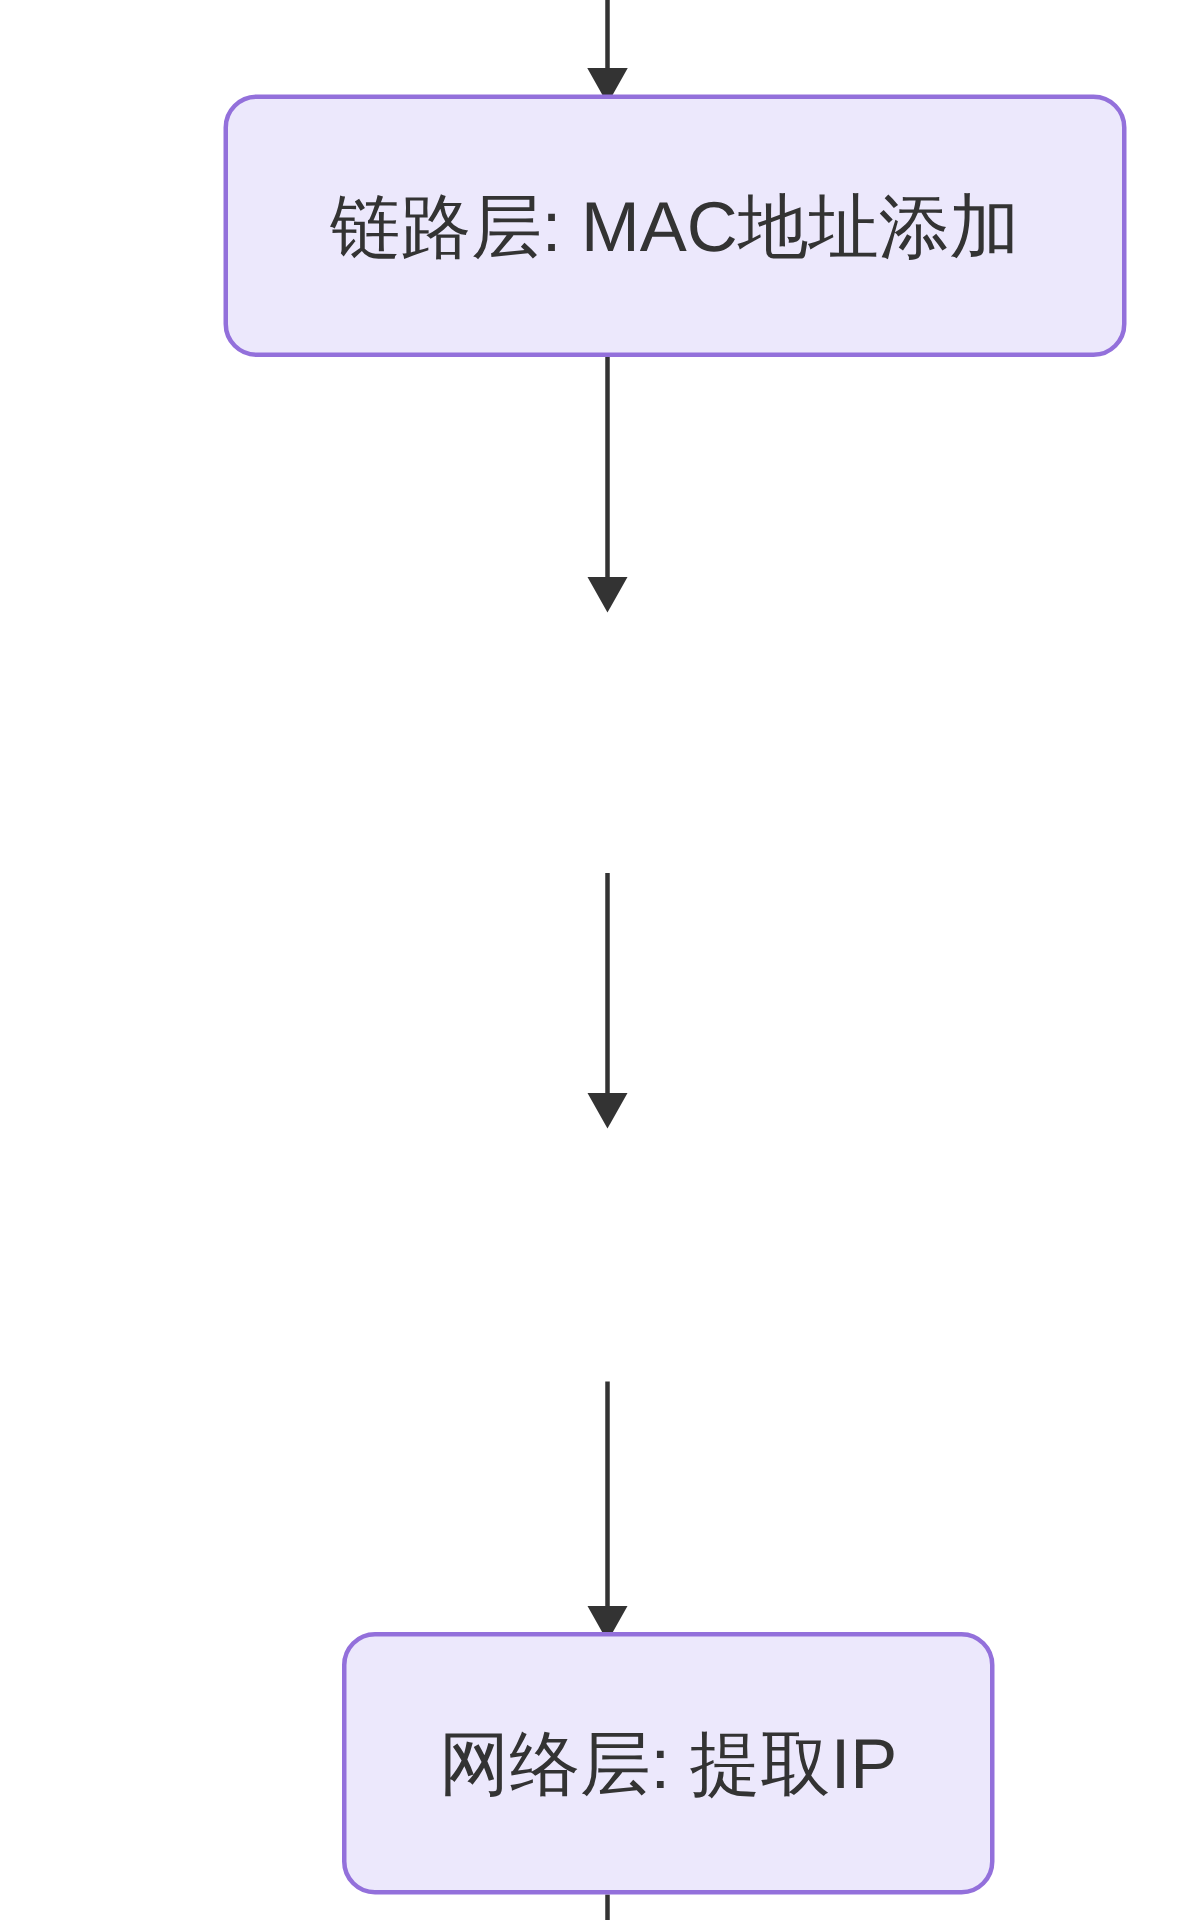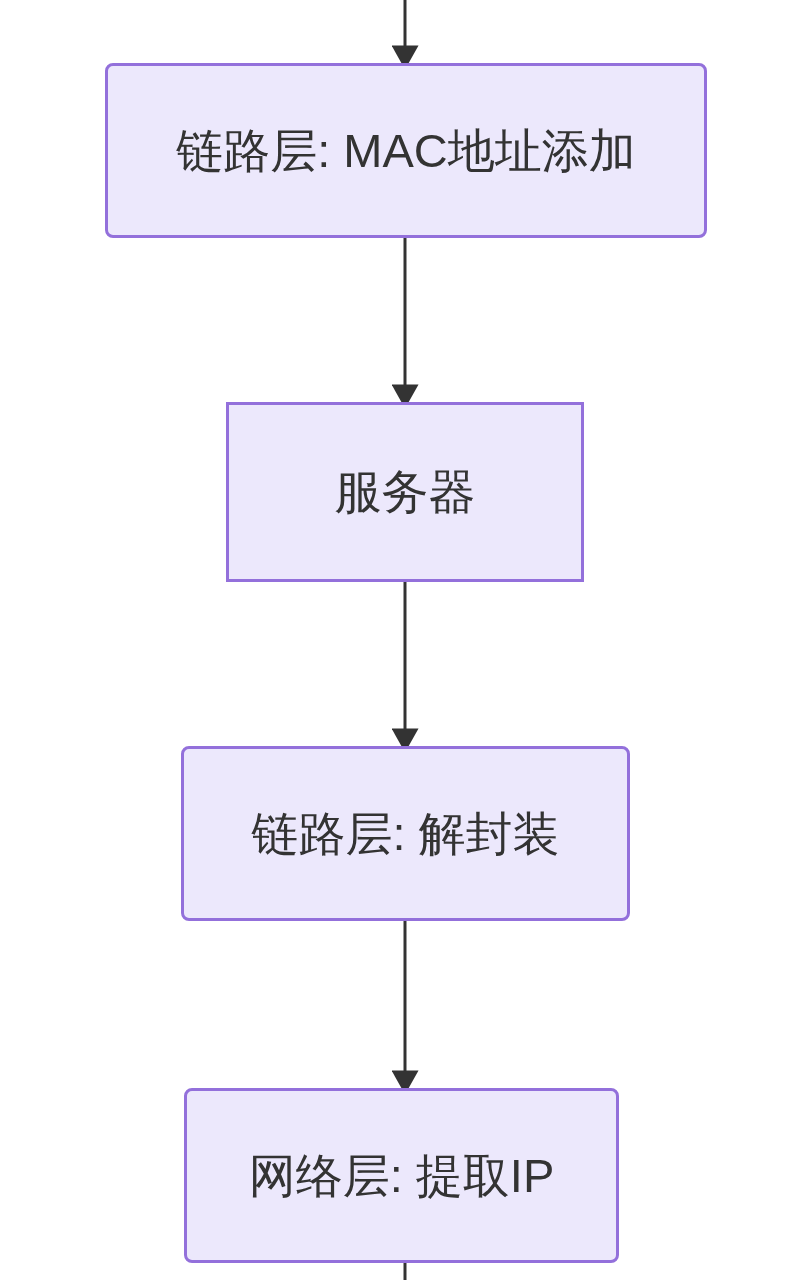--- a/index.html
+++ b/index.html
@@ -29,21 +29,22 @@
     position: absolute;
     box-sizing: border-box;
     display: flex;
     align-items: center;
     justify-content: center;
     background: #ECE8FC;
     border: 3px solid #9370DB;
     color: #333333;
   }
   .flow-node.rounded {
-    border-radius: 8px;
+    border-radius: 22px;
+    margin-left: 44px;
   }
   .flow-node.sharp {
     border-radius: 0;
   }
   .node-label {
     font-size: 47px;
     line-height: 1.05;
     color: #333333;
     white-space: nowrap;
     letter-spacing: 0px;
@@ -75,25 +76,19 @@
 
     <line x1="405" y1="921" x2="405" y2="1074" stroke="#333333" stroke-width="3" marker-end="url(#arrowhead)"></line>
 
     <line x1="405" y1="1263" x2="405" y2="1286" stroke="#333333" stroke-width="3"></line>
   </svg>
 
   <div class="flow-node rounded" id="node-link-mac">
     <span class="node-label">链路层: MAC地址添加</span>
   </div>
 
-  <div class="flow-node sharp" id="node-server">
-    <span class="node-label">服务器</span>
-  </div>
 
-  <div class="flow-node rounded" id="node-link-decap">
-    <span class="node-label">链路层: 解封装</span>
-  </div>
 
   <div class="flow-node rounded" id="node-net-extract-ip">
     <span class="node-label">网络层: 提取IP</span>
   </div>
 
 </div>
 
 </body></html>

